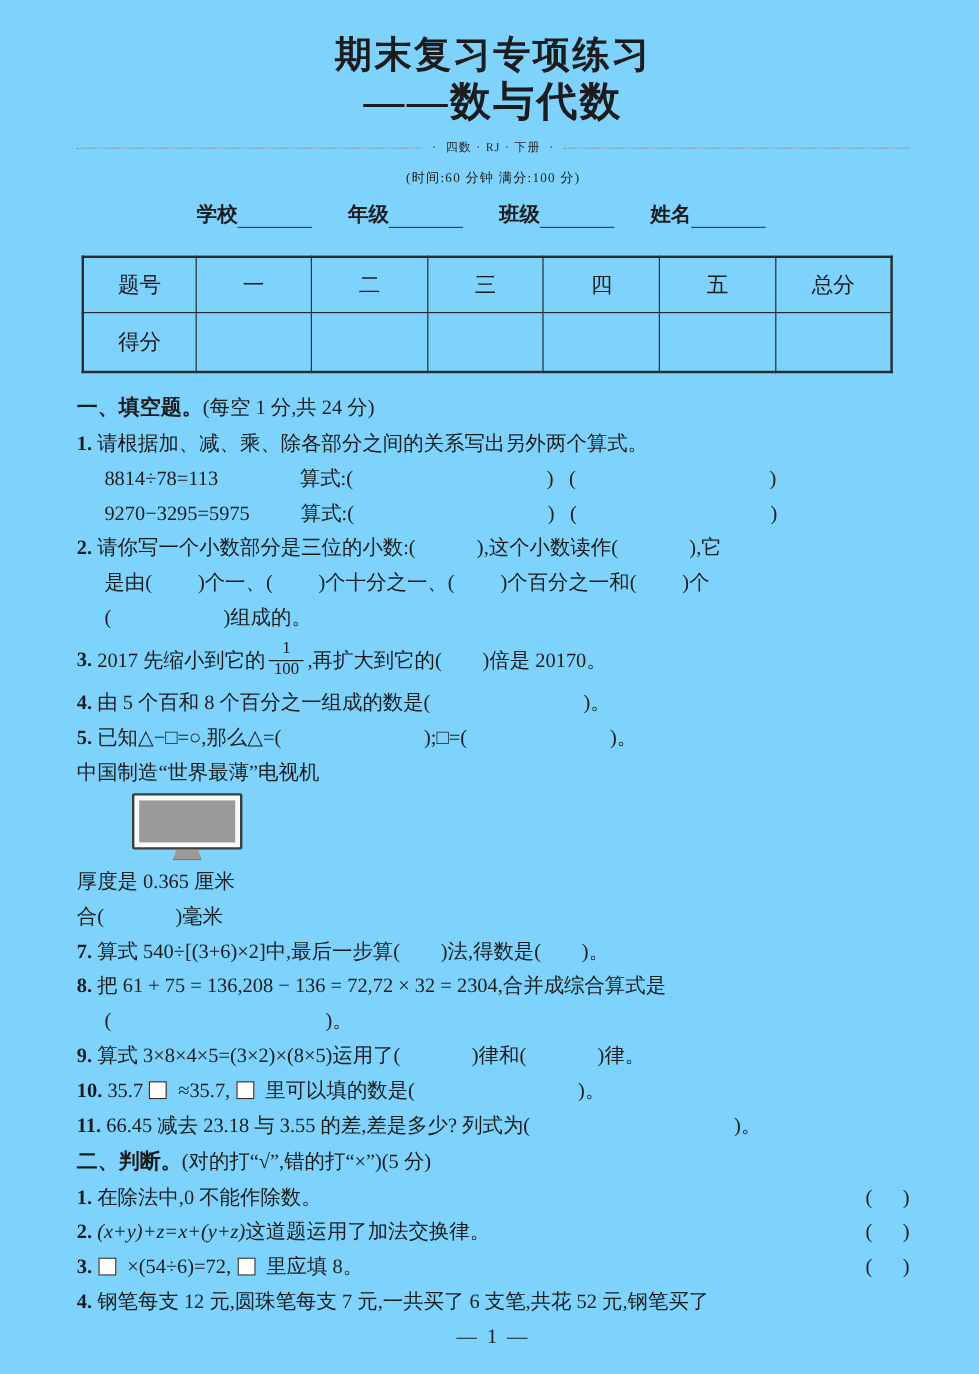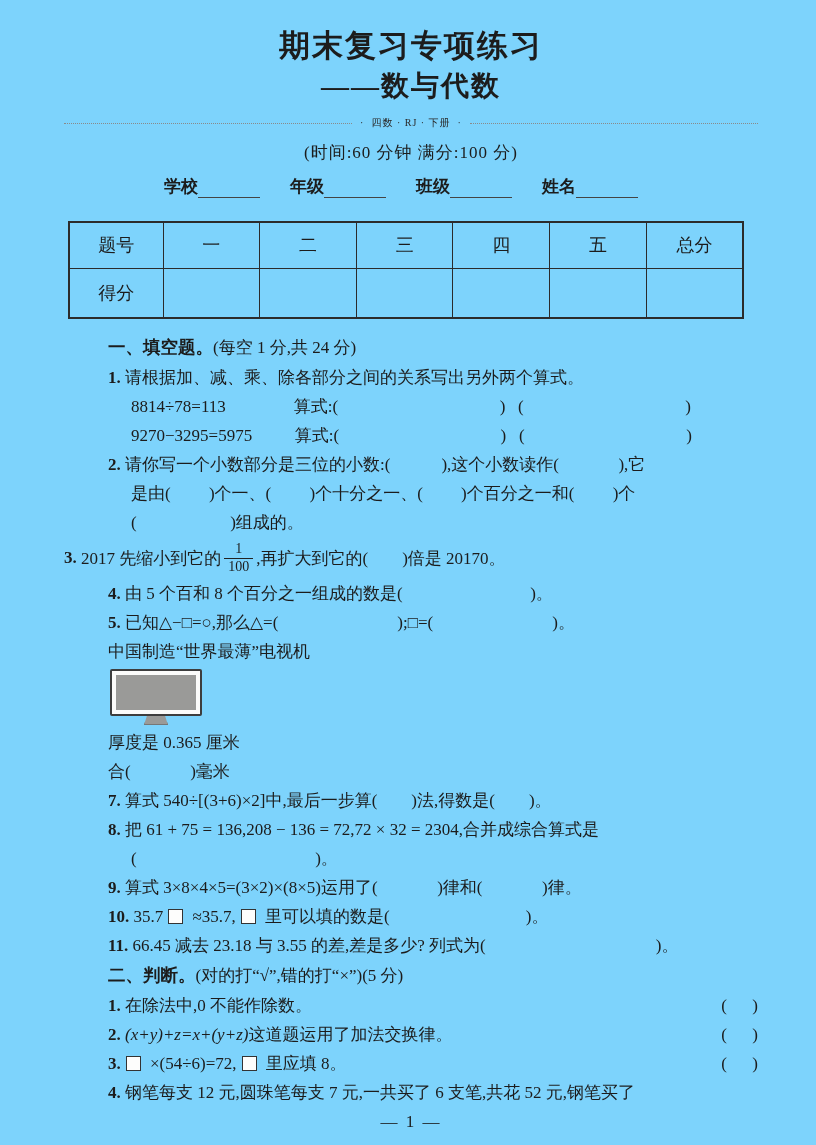--- a/index.html
+++ b/index.html
@@ -10,37 +10,37 @@
     margin:0 auto;
     background:#7dd3fc;
     color:#1c1c1c;
     font-family:"Liberation Serif","DejaVu Serif",serif;
     font-size:17px;
     padding:26px 58px 0 64px;
     overflow:hidden;
   }
   
   .title1 { text-align:center; font-size:31px; font-weight:900; letter-spacing:2px; line-height:40px; }
-  .title2 { text-align:center; font-size:28px; font-weight:900; letter-spacing:2px; line-height:40px; }
+  .title2 { text-align:center; font-size:34px; font-weight:900; letter-spacing:2px; line-height:40px; }
   .divider { display:flex; align-items:center; margin-top:8px; height:18px; }
   .dotline { flex:1; border-top:1px dotted #8a8a8a; height:0; }
   .edition { padding:0 8px; font-size:10px; color:#2a2a2a; letter-spacing:1px; white-space:pre; }
-  .time-score { text-align:center; margin-top:9px; font-size:17px; letter-spacing:1px; }
+  .time-score { text-align:center; margin-top:9px; font-size:11px; letter-spacing:1px; }
   .fields { display:flex; margin-top:11px; padding-left:100px; height:32px; align-items:flex-start;font-weight:bold; }
   .field { margin-right:30px; white-space:pre; }
   .blankline { display:inline-block; width:62px; border-bottom:1px solid #444; height:1.05em; vertical-align:bottom; }
   
   table.score { width:676px; margin:14px 0 0 4px; border-collapse:collapse; border:2px solid #2b2b2b; table-layout:fixed;padding-left:35px; }
   table.score th, table.score td { border:1px solid #2b2b2b; text-align:center; font-weight:normal; font-size:18px; }
   table.score th { height:46px; }
   table.score td { height:50px; }
   table.score .c0 { width:94px; }
   
   .content { margin-top:13px; }
-  .line { white-space:pre; line-height:29px; min-height:29px;margin-left:44px; }
+  .line { white-space:pre; line-height:29px; min-height:29px; }
   .indent { padding-left:23px; }
   .qnum { font-weight:bold; }
   .sec-head { line-height:30px; }
   .sec-head b { font-size:17.5px; }
   .judge { display:flex; justify-content:space-between; }
   .ans { white-space:pre; }
   .sq { display:inline-block; width:15px; height:15px; border:1.6px solid #333; vertical-align:-2px; margin:0 5px; background:#fdfdfc; }
   .frac { display:inline-block; vertical-align:-9px; text-align:center; font-size:14px; line-height:1.15; margin:0 3px; }
   .fnum { display:block; border-bottom:1px solid #222; padding:0 4px; }
   .fden { display:block; padding:0 4px; }

